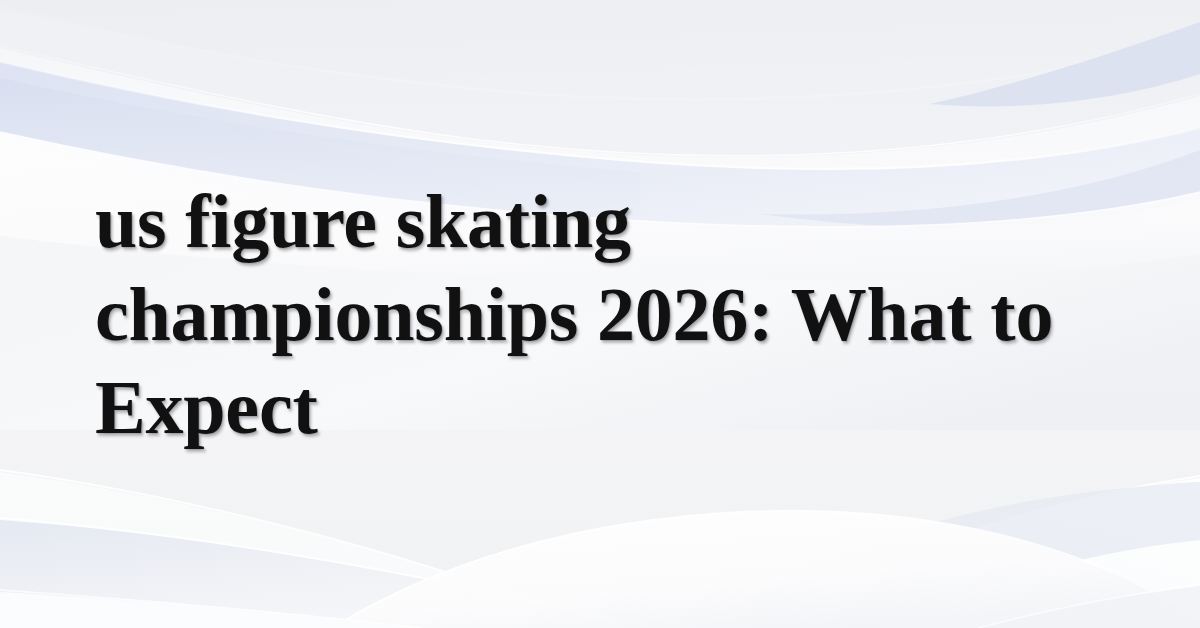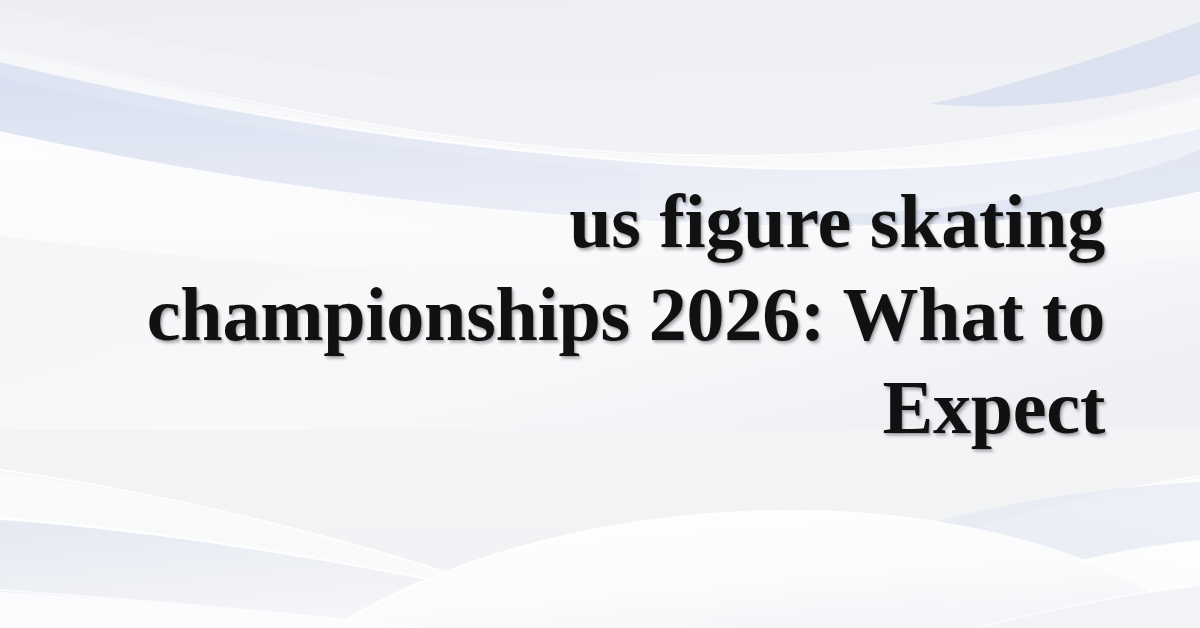--- a/index.html
+++ b/index.html
@@ -51,21 +51,21 @@
     display: flex;
     align-items: center;
     justify-content: center;
     padding: 0 60px;
     box-sizing: border-box;
   }
 
   #headline {
     margin: 0;
     width: 1010px;
-    text-align: right;
+    text-align: left;
     font-family: "Liberation Serif", "DejaVu Serif", serif;
     font-weight: 700;
     font-size: 76px;
     line-height: 93px;
     letter-spacing: -0.2px;
     color: #111111;
     text-shadow:
       2px 3px 3px rgba(60, 60, 70, 0.34),
       1px 1px 1px rgba(0, 0, 0, 0.16);
     word-break: normal;

